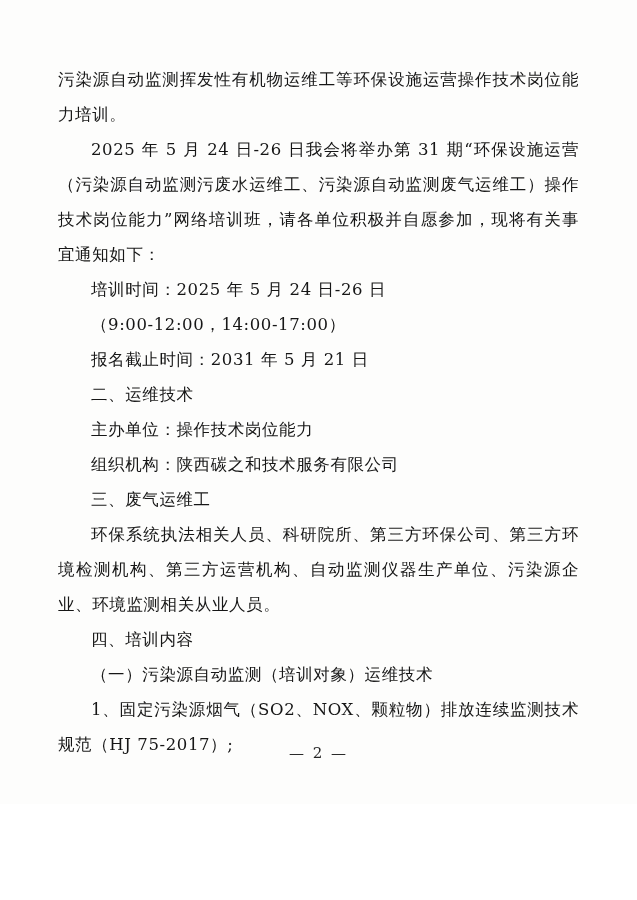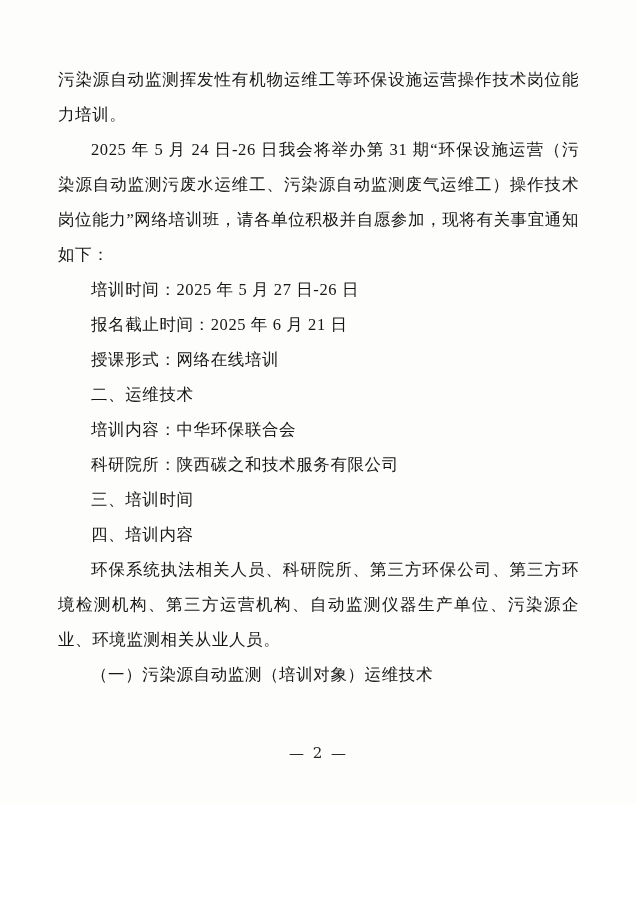--- a/index.html
+++ b/index.html
@@ -28,21 +28,20 @@
     letter-spacing: 0.6px;
     color: #161616;
   }
   .para {
     margin: 0;
     text-align: justify;
     text-justify: inter-ideograph;
   }
   .indent-2 {
     text-indent: 2em;
-    font-family: Liberation Serif, serif;
   }
   .indent-0 {
     text-indent: 0;
   }
   .footer {
     position: absolute;
     left: 0;
     right: 0;
     bottom: 42px;
     text-align: center;
@@ -59,40 +58,41 @@
 <body>
 
 <div class="page">
   <div class="doc-body">
 
     <p class="para indent-0">污染源自动监测挥发性有机物运维工等环保设施运营操作技术岗位能力培训。</p>
 
     <p class="para indent-2">2025 年 5 月 24 日-26 日我会将举办第 31 期“环保设施运营（污染源自动监测污废水运维工、污染源自动监测废气运维工）操作技术岗位能力”网络培训班，请各单位积极并自愿参加，现将有关事宜通知如下：</p>
 
 
-    <p class="para indent-2">培训时间：2025 年 5 月 27 日-26 日</p>
+    <p class="para indent-2">培训时间：2025 年 5 月 24 日-26 日</p>
 
+    <p class="para indent-2">（9:00-12:00，14:00-17:00）</p>
 
-    <p class="para indent-2">报名截止时间：2025 年 6 月 21 日</p>
+    <p class="para indent-2">报名截止时间：2031 年 5 月 21 日</p>
 
-    <p class="para indent-2">授课形式：网络在线培训</p>
 
     <p class="para indent-2">二、运维技术</p>
 
-    <p class="para indent-2">培训内容：中华环保联合会</p>
+    <p class="para indent-2">主办单位：操作技术岗位能力</p>
 
-    <p class="para indent-2">科研院所：陕西碳之和技术服务有限公司</p>
+    <p class="para indent-2">组织机构：陕西碳之和技术服务有限公司</p>
 
-    <p class="para indent-2">三、培训时间</p>
+    <p class="para indent-2">三、废气运维工</p>
+
+    <p class="para indent-2">环保系统执法相关人员、科研院所、第三方环保公司、第三方环境检测机构、第三方运营机构、自动监测仪器生产单位、污染源企业、环境监测相关从业人员。</p>
 
     <p class="para indent-2">四、培训内容</p>
 
-    <p class="para indent-2">环保系统执法相关人员、科研院所、第三方环保公司、第三方环境检测机构、第三方运营机构、自动监测仪器生产单位、污染源企业、环境监测相关从业人员。</p>
-
     <p class="para indent-2">（一）污染源自动监测（培训对象）运维技术</p>
 
+    <p class="para indent-2">1、固定污染源烟气（SO2、NOX、颗粒物）排放连续监测技术规范（HJ 75-2017）;</p>
 
   </div>
 
   <div class="footer">
     <span class="page-number-wrap">— 2 —</span>
   </div>
 </div>
 
 </body></html>

